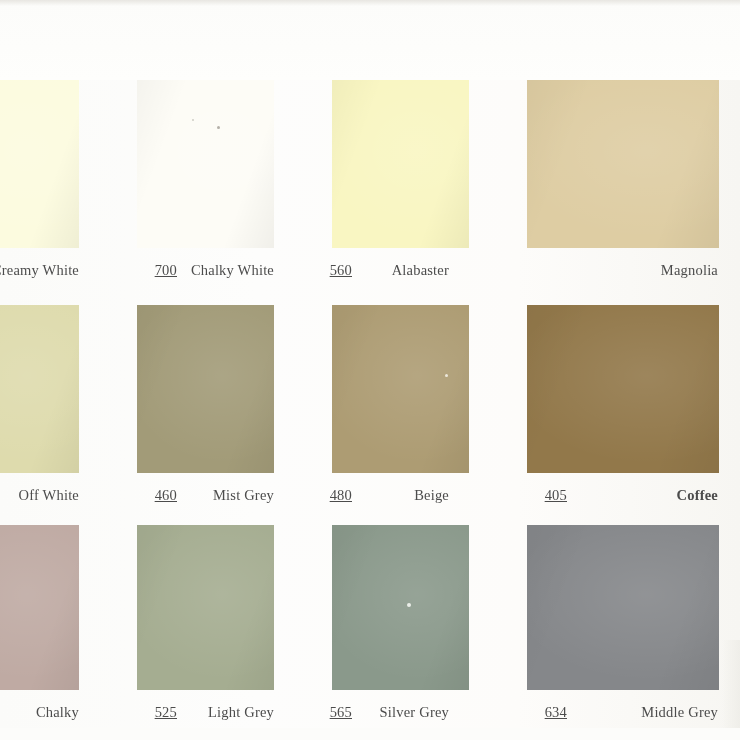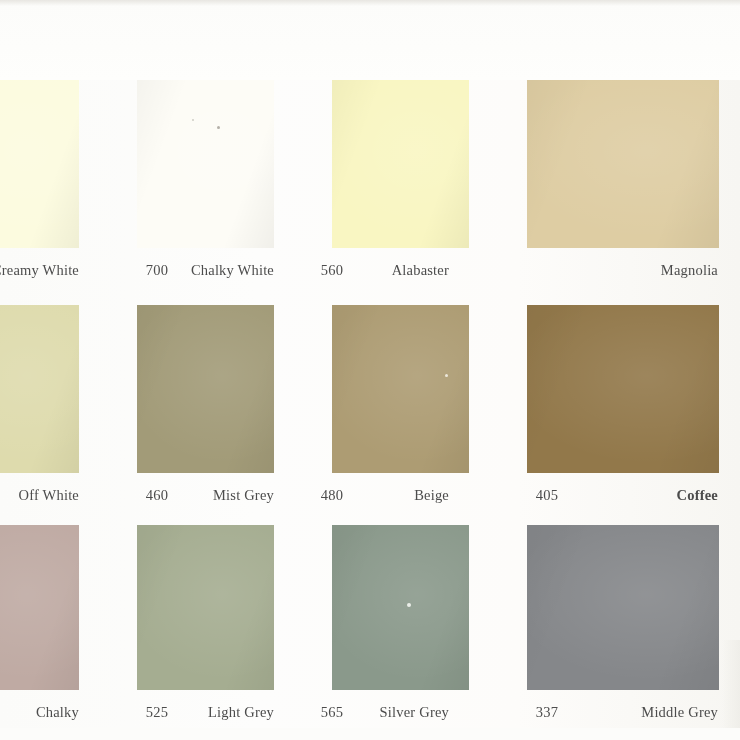--- a/index.html
+++ b/index.html
@@ -109,21 +109,22 @@
     position: absolute;
     top: 14px;
     font-size: 14.5px;
     color: #4c4c4c;
     letter-spacing: 0.2px;
     white-space: nowrap;
   }
   .code {
     left: 0;
     width: 40px;
-    text-align: center;
+    text-align: right;
+    text-decoration: underline;
   }
   .cname {
     right: 58px;
     text-align: right;
   }
   .caption-cell.c3 .cname { right: 22px; }
   .caption-cell.c3 .code  { left: 0px; }
 
   
   .page-curl {
@@ -260,21 +261,21 @@
       </div>
       <div class="caption-cell c1">
         <span class="code" style="color: rgb(76, 76, 76);">525</span>
         <span class="cname" style="color: rgb(76, 76, 76);">Light Grey</span>
       </div>
       <div class="caption-cell c2">
         <span class="code" style="color: rgb(76, 76, 76);">565</span>
         <span class="cname" style="color: rgb(76, 76, 76); margin-left: 47px;">Silver Grey</span>
       </div>
       <div class="caption-cell c3">
-        <span class="code" style="color: rgb(76, 76, 76);">337</span>
+        <span class="code" style="color: rgb(76, 76, 76);">634</span>
         <span class="cname" style="color: rgb(76, 76, 76);">Middle Grey</span>
       </div>
     </div>
   </div>
 
   <div class="page-curl"></div>
   <div class="bottom-margin"></div>
 
 </div>
 

